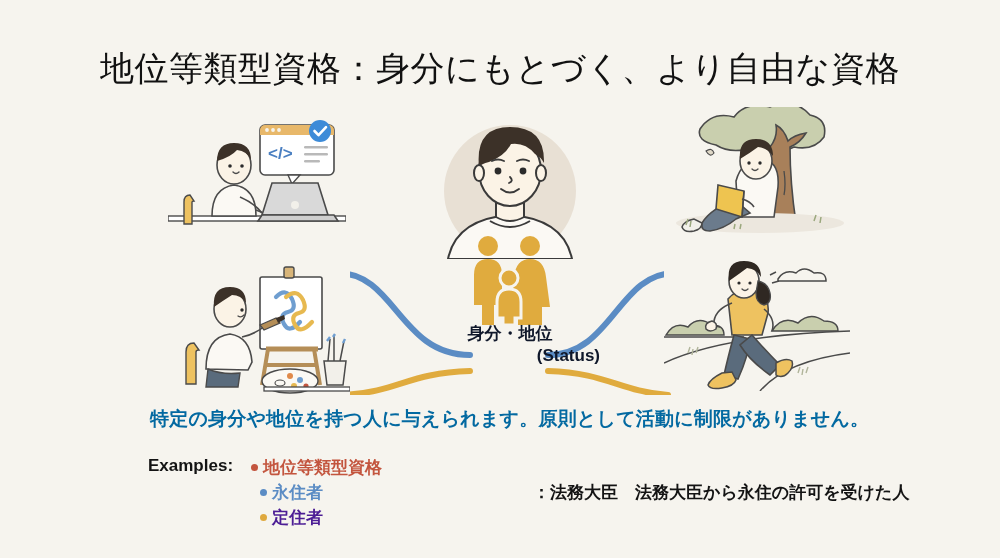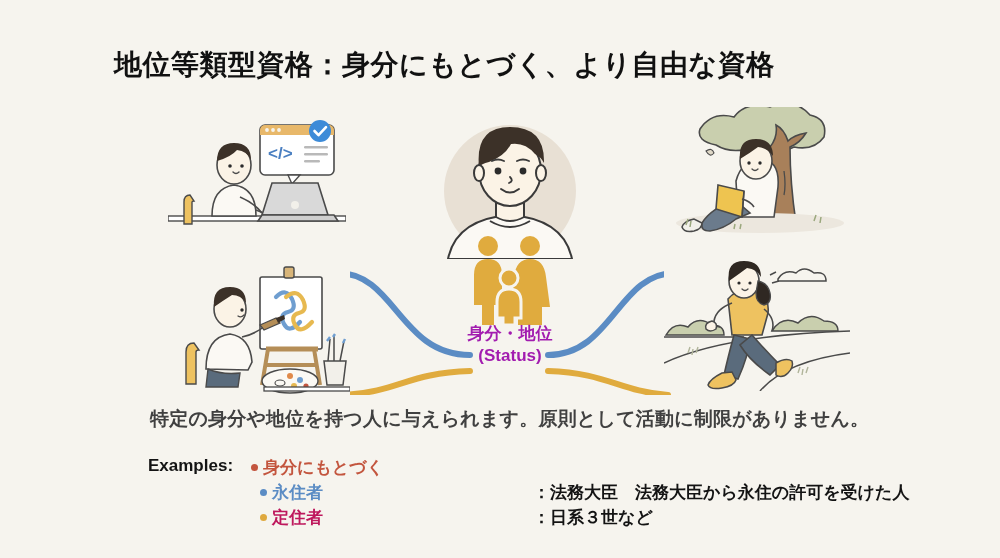--- a/index.html
+++ b/index.html
@@ -21,26 +21,25 @@
     position: absolute;
     inset: 0;
     background: #f6f4ee;
   }
 
   
   .title {
     position: absolute;
     left: 100px;
     top: 46px;
-    font-size: 28px;
-    font-weight: bold;
+    font-size: 34px;
+    font-weight: normal;
     letter-spacing: 0.5px;
     color: #111111;
     white-space: nowrap;
-    margin-left: 14px;
   }
 
   
   .stage {
     position: absolute;
     left: 0;
     top: 105px;
     width: 1000px;
     height: 290px;
   }
@@ -77,40 +76,40 @@
   }
   .center-label {
     position: absolute;
     left: 0;
     top: 218px;
     width: 180px;
     text-align: center;
     font-size: 17px;
     font-weight: bold;
     line-height: 1.32;
-    color: #a21caf;
-  }
-  .center-label .sub { font-size: 17px; }
+    color: #0f172a;
+  }
+  .center-label .sub { font-size: 17px; text-align: right; }
 
   
   .connectors {
     position: absolute;
     left: 0; top: 0;
     width: 1000px; height: 290px;
     pointer-events: none;
   }
 
   
   .lead {
     position: absolute;
     left: 150px;
     top: 406px;
     font-size: 19px;
     font-weight: bold;
-    color: #404040;
+    color: #0369a1;
     white-space: nowrap;
     letter-spacing: 0.2px;
   }
 
   .examples {
     position: absolute;
     left: 148px;
     top: 456px;
     width: 780px;
     font-size: 17px;
@@ -144,21 +143,21 @@
   .bullet.b3 { left: 112px;  background: #dfa93e; }
 
   .ex-term {
     position: absolute;
     top: 0;
     font-size: 17px;
     font-weight: bold;
   }
   .ex-term.t1 { left: 115px; color: #c3553e; }
   .ex-term.t2 { left: 124px; color: #5b8cc4; text-align: right; }
-  .ex-term.t3 { left: 124px; color: #be185d; }
+  .ex-term.t3 { left: 124px; color: #4c1d95; }
 
   .ex-desc {
     position: absolute;
     top: 0;
     color: #131313;
     font-size: 17px;
     font-weight: bold;
   }
   .ex-desc.d1 { left: 265px; }
   .ex-desc.d2 { left: 385px; }
@@ -381,29 +380,28 @@
     </div>
   </div>
 
   <div class="lead">特定の身分や地位を持つ人に与えられます。原則として活動に制限がありません。</div>
 
   <div class="examples">
 
     <div class="ex-row">
       <span class="ex-label">Examples:</span>
       <span class="bullet b1"></span>
-      <span class="ex-term t1">身分にもとづく</span>
+      <span class="ex-term t1">地位等類型資格</span>
     </div>
 
     <div class="ex-row">
       <span class="bullet b2"></span>
       <span class="ex-term t2">永住者</span>
       <span class="ex-desc d2">：法務大臣　法務大臣から永住の許可を受けた人</span>
     </div>
 
     <div class="ex-row">
       <span class="bullet b3"></span>
       <span class="ex-term t3">定住者</span>
-      <span class="ex-desc d3">：日系３世など</span>
     </div>
   </div>
 
 </div>
 
 </body></html>

